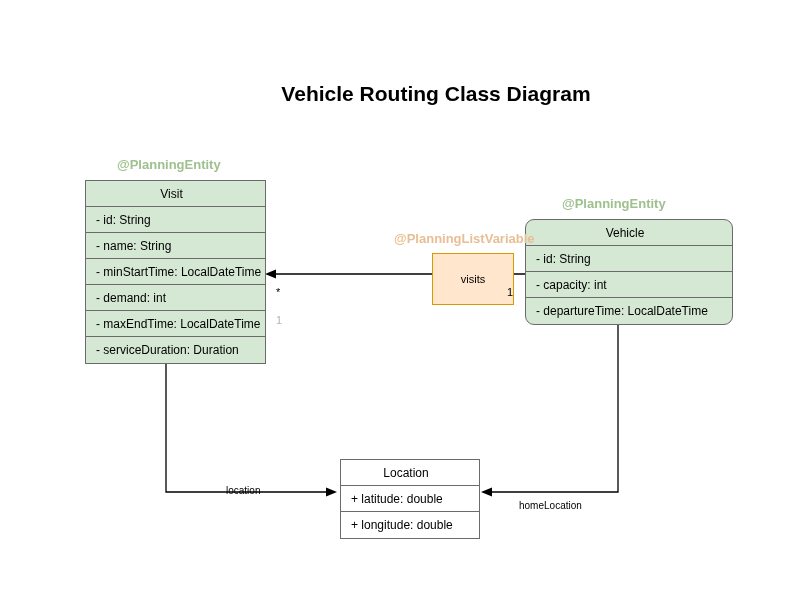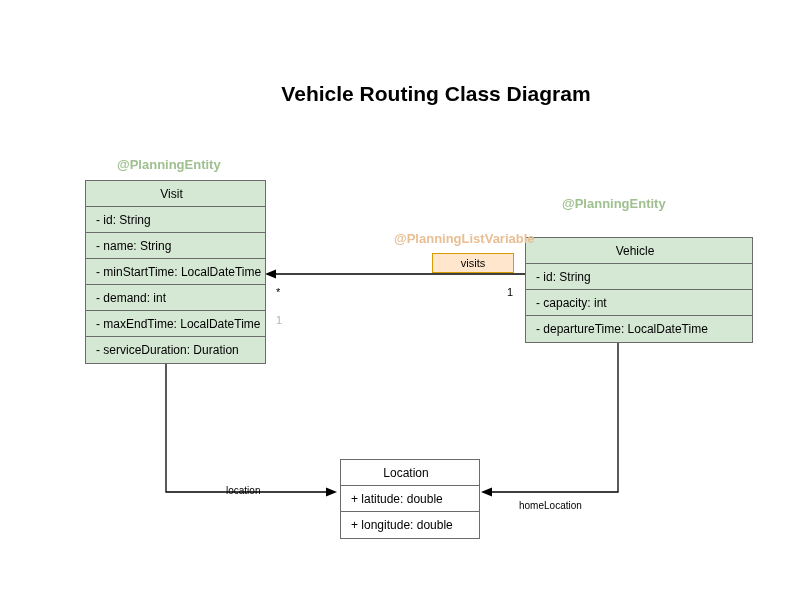--- a/index.html
+++ b/index.html
@@ -86,21 +86,21 @@
     color: #b5b5b5;
   }
   .assoc-badge {
     position: absolute;
     background: #ffe6cc;
     border: 1px solid #d79b00;
     font-size: 11px;
     color: #000;
     text-align: center;
     box-sizing: border-box;
-    padding: 3px 0;
+    padding: 19px 0;
   }
   svg.lines {
     position: absolute;
     left: 0;
     top: 0;
     width: 800px;
     height: 600px;
     overflow: visible;
   }
 </style>
@@ -128,21 +128,21 @@
     <div class="cls-name">Visit</div>
     <div class="cls-attr">- id: String</div>
     <div class="cls-attr">- name: String</div>
     <div class="cls-attr">- minStartTime: LocalDateTime</div>
     <div class="cls-attr">- demand: int</div>
     <div class="cls-attr">- maxEndTime: LocalDateTime</div>
     <div class="cls-attr">- serviceDuration: Duration</div>
   </div>
 
   <div class="stereotype" style="left:562px; top:196px;">@PlanningEntity</div>
-  <div class="umlclass" style="left:525px; top:237px; width:228px;">
+  <div class="umlclass" style="left:525px; top:219px; width:208px;border-radius:9px;">
     <div class="cls-name">Vehicle</div>
     <div class="cls-attr">- id: String</div>
     <div class="cls-attr">- capacity: int</div>
     <div class="cls-attr">- departureTime: LocalDateTime</div>
   </div>
 
   <div class="umlclass white" style="left:340px; top:459px; width:140px;">
     <div class="cls-name">Location</div>
     <div class="cls-attr">+ latitude: double</div>
     <div class="cls-attr">+ longitude: double</div>

